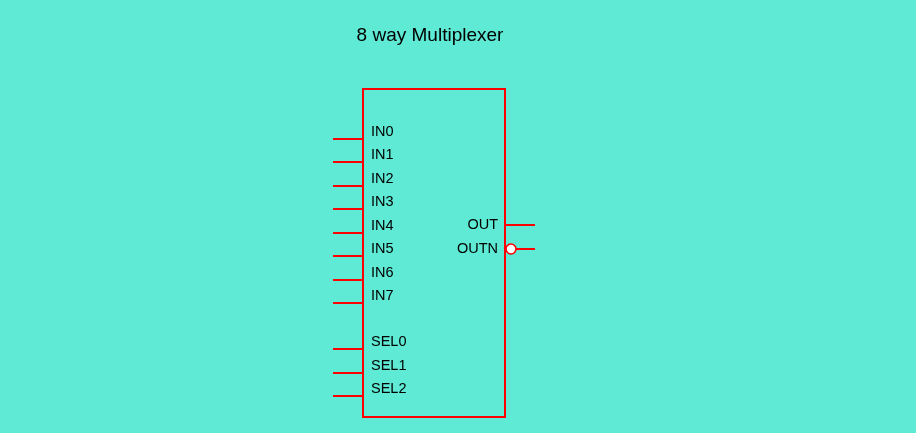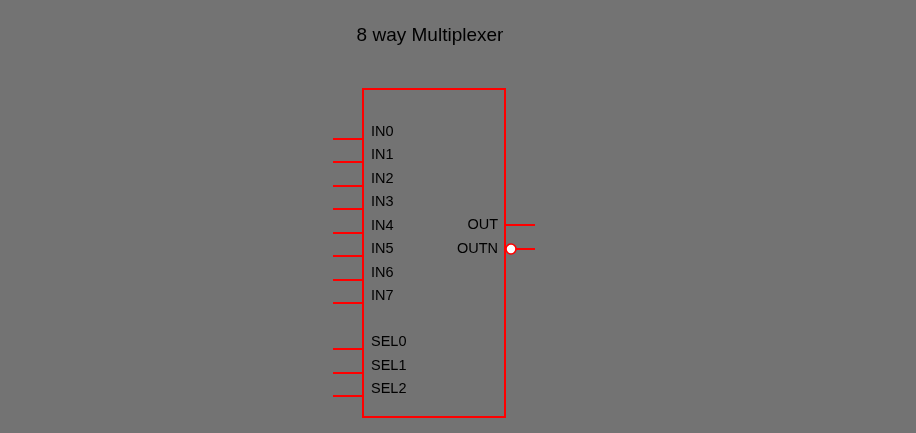--- a/index.html
+++ b/index.html
@@ -8,21 +8,21 @@
     padding: 0;
     background: #ffffff;
   }
   body {
     font-family: "Liberation Sans", sans-serif;
   }
   #canvas {
     position: relative;
     width: 916px;
     height: 433px;
-    background: #737373;
+    background: #5eead4;
     overflow: hidden;
   }
   #schematic-svg {
     position: absolute;
     left: 0;
     top: 0;
     width: 916px;
     height: 433px;
     display: block;
   }

